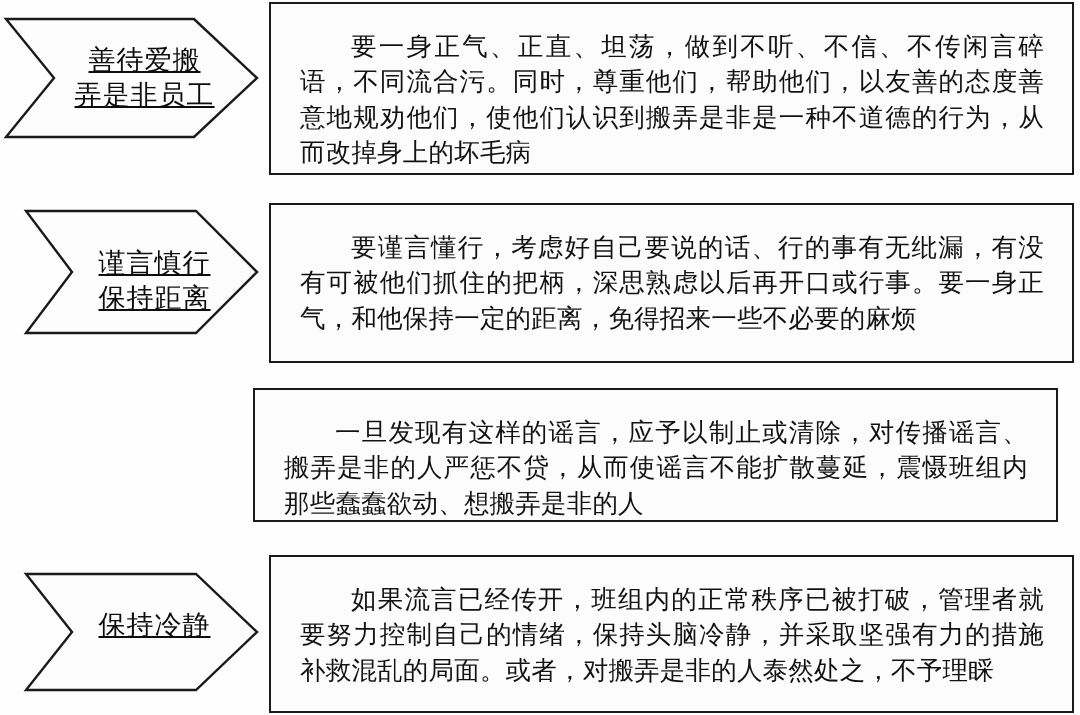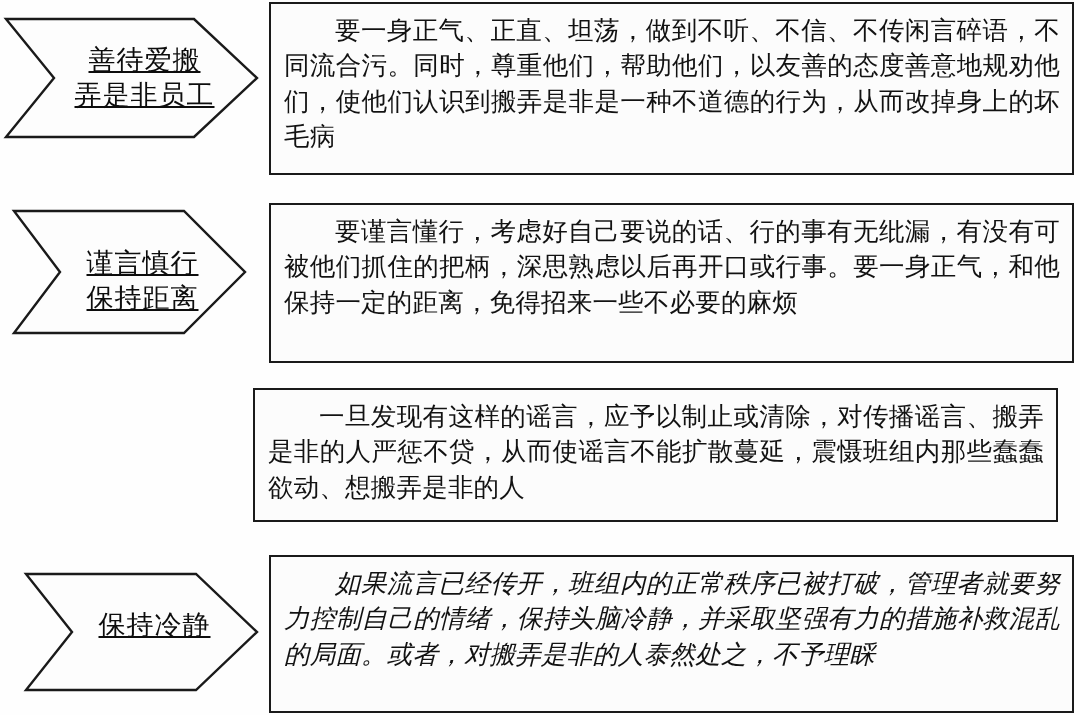--- a/index.html
+++ b/index.html
@@ -73,21 +73,21 @@
 
   
   .textbox {
     position: absolute;
     box-sizing: border-box;
     background: #fcfcfc;
     border: 2.6px solid #1a1a1a;
     padding: 9px 12px 9px 13px;
   }
   .textbox p {
-    margin: 0;
+    margin: 16px;
     color: #121212;
     font-size: 25.5px;
     line-height: 1.385;
     text-align: justify;
     text-justify: inter-ideograph;
     text-indent: 2em;
     letter-spacing: 0.2px;
     word-break: break-all;
   }
 </style>
@@ -108,21 +108,21 @@
       </div>
     </div>
 
     <div class="textbox" style="left:269px; top:2px; width:805px; height:173px;">
       <p>要一身正气、正直、坦荡，做到不听、不信、不传闲言碎语，不同流合污。同时，尊重他们，帮助他们，以友善的态度善意地规劝他们，使他们认识到搬弄是非是一种不道德的行为，从而改掉身上的坏毛病</p>
     </div>
   </div>
 
   <div class="row" style="top:195px;height:175px;">
 
-    <div class="chevron-wrap" style="left:12px; top:14px; width:235px; height:144px;">
+    <div class="chevron-wrap" style="left:24px; top:14px; width:235px; height:144px;">
       <svg class="chevron-svg" width="235" height="126" viewBox="0 0 235 126" aria-hidden="true">
         <polygon class="chevron-poly" points="2,2 172,2 233,63 172,124 2,124 48,63"></polygon>
       </svg>
       <div class="chevron-label">
         <span>谨言慎行</span>
         <span>保持距离</span>
       </div>
     </div>
 
     <div class="textbox" style="left:269px; top:8px; width:805px; height:160px;">
@@ -142,18 +142,18 @@
 
     <div class="chevron-wrap" style="left:24px; top:22px; width:235px; height:106px;">
       <svg class="chevron-svg" width="235" height="120" viewBox="0 0 235 120" aria-hidden="true">
         <polygon class="chevron-poly" points="2,2 172,2 233,60 172,118 2,118 48,60"></polygon>
       </svg>
       <div class="chevron-label">
         <span>保持冷静</span>
       </div>
     </div>
 
-    <div class="textbox" style="left:269px; top:5px; width:805px; height:158px;font-style:italic;">
+    <div class="textbox" style="left:269px; top:5px; width:805px; height:158px;">
       <p>如果流言已经传开，班组内的正常秩序已被打破，管理者就要努力控制自己的情绪，保持头脑冷静，并采取坚强有力的措施补救混乱的局面。或者，对搬弄是非的人泰然处之，不予理睬</p>
     </div>
   </div>
 
 </div>
 
 </body></html>

